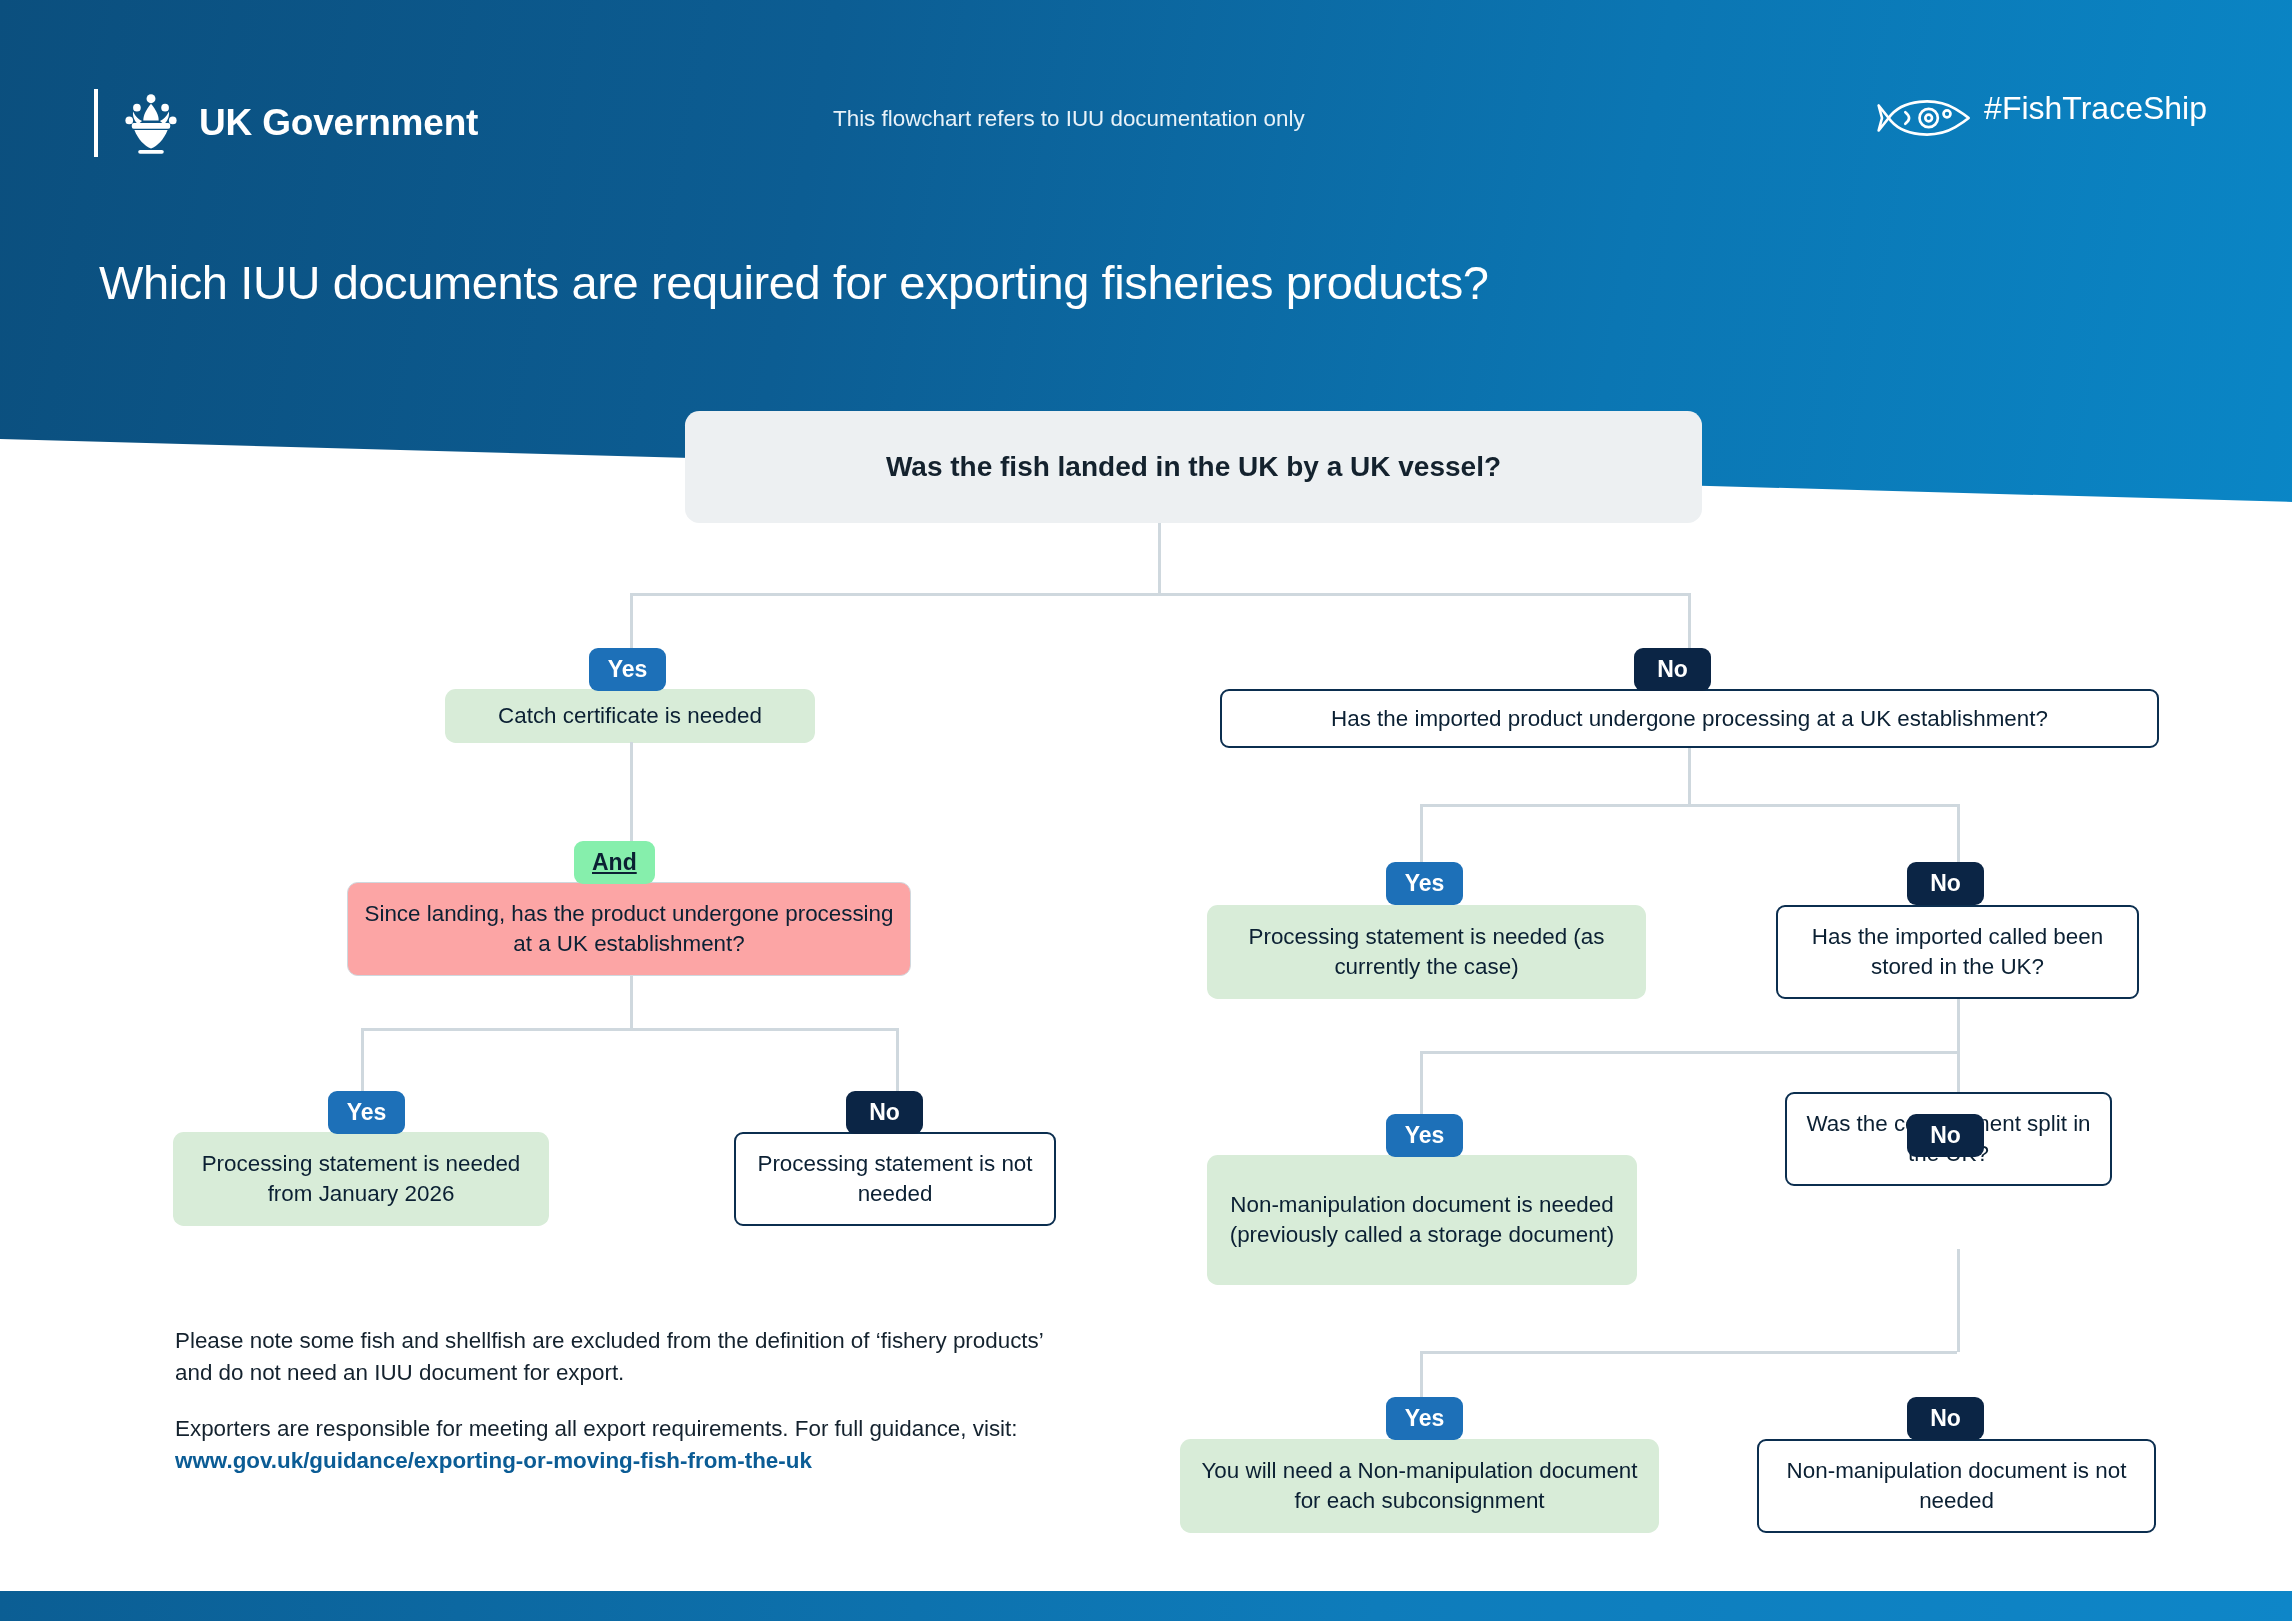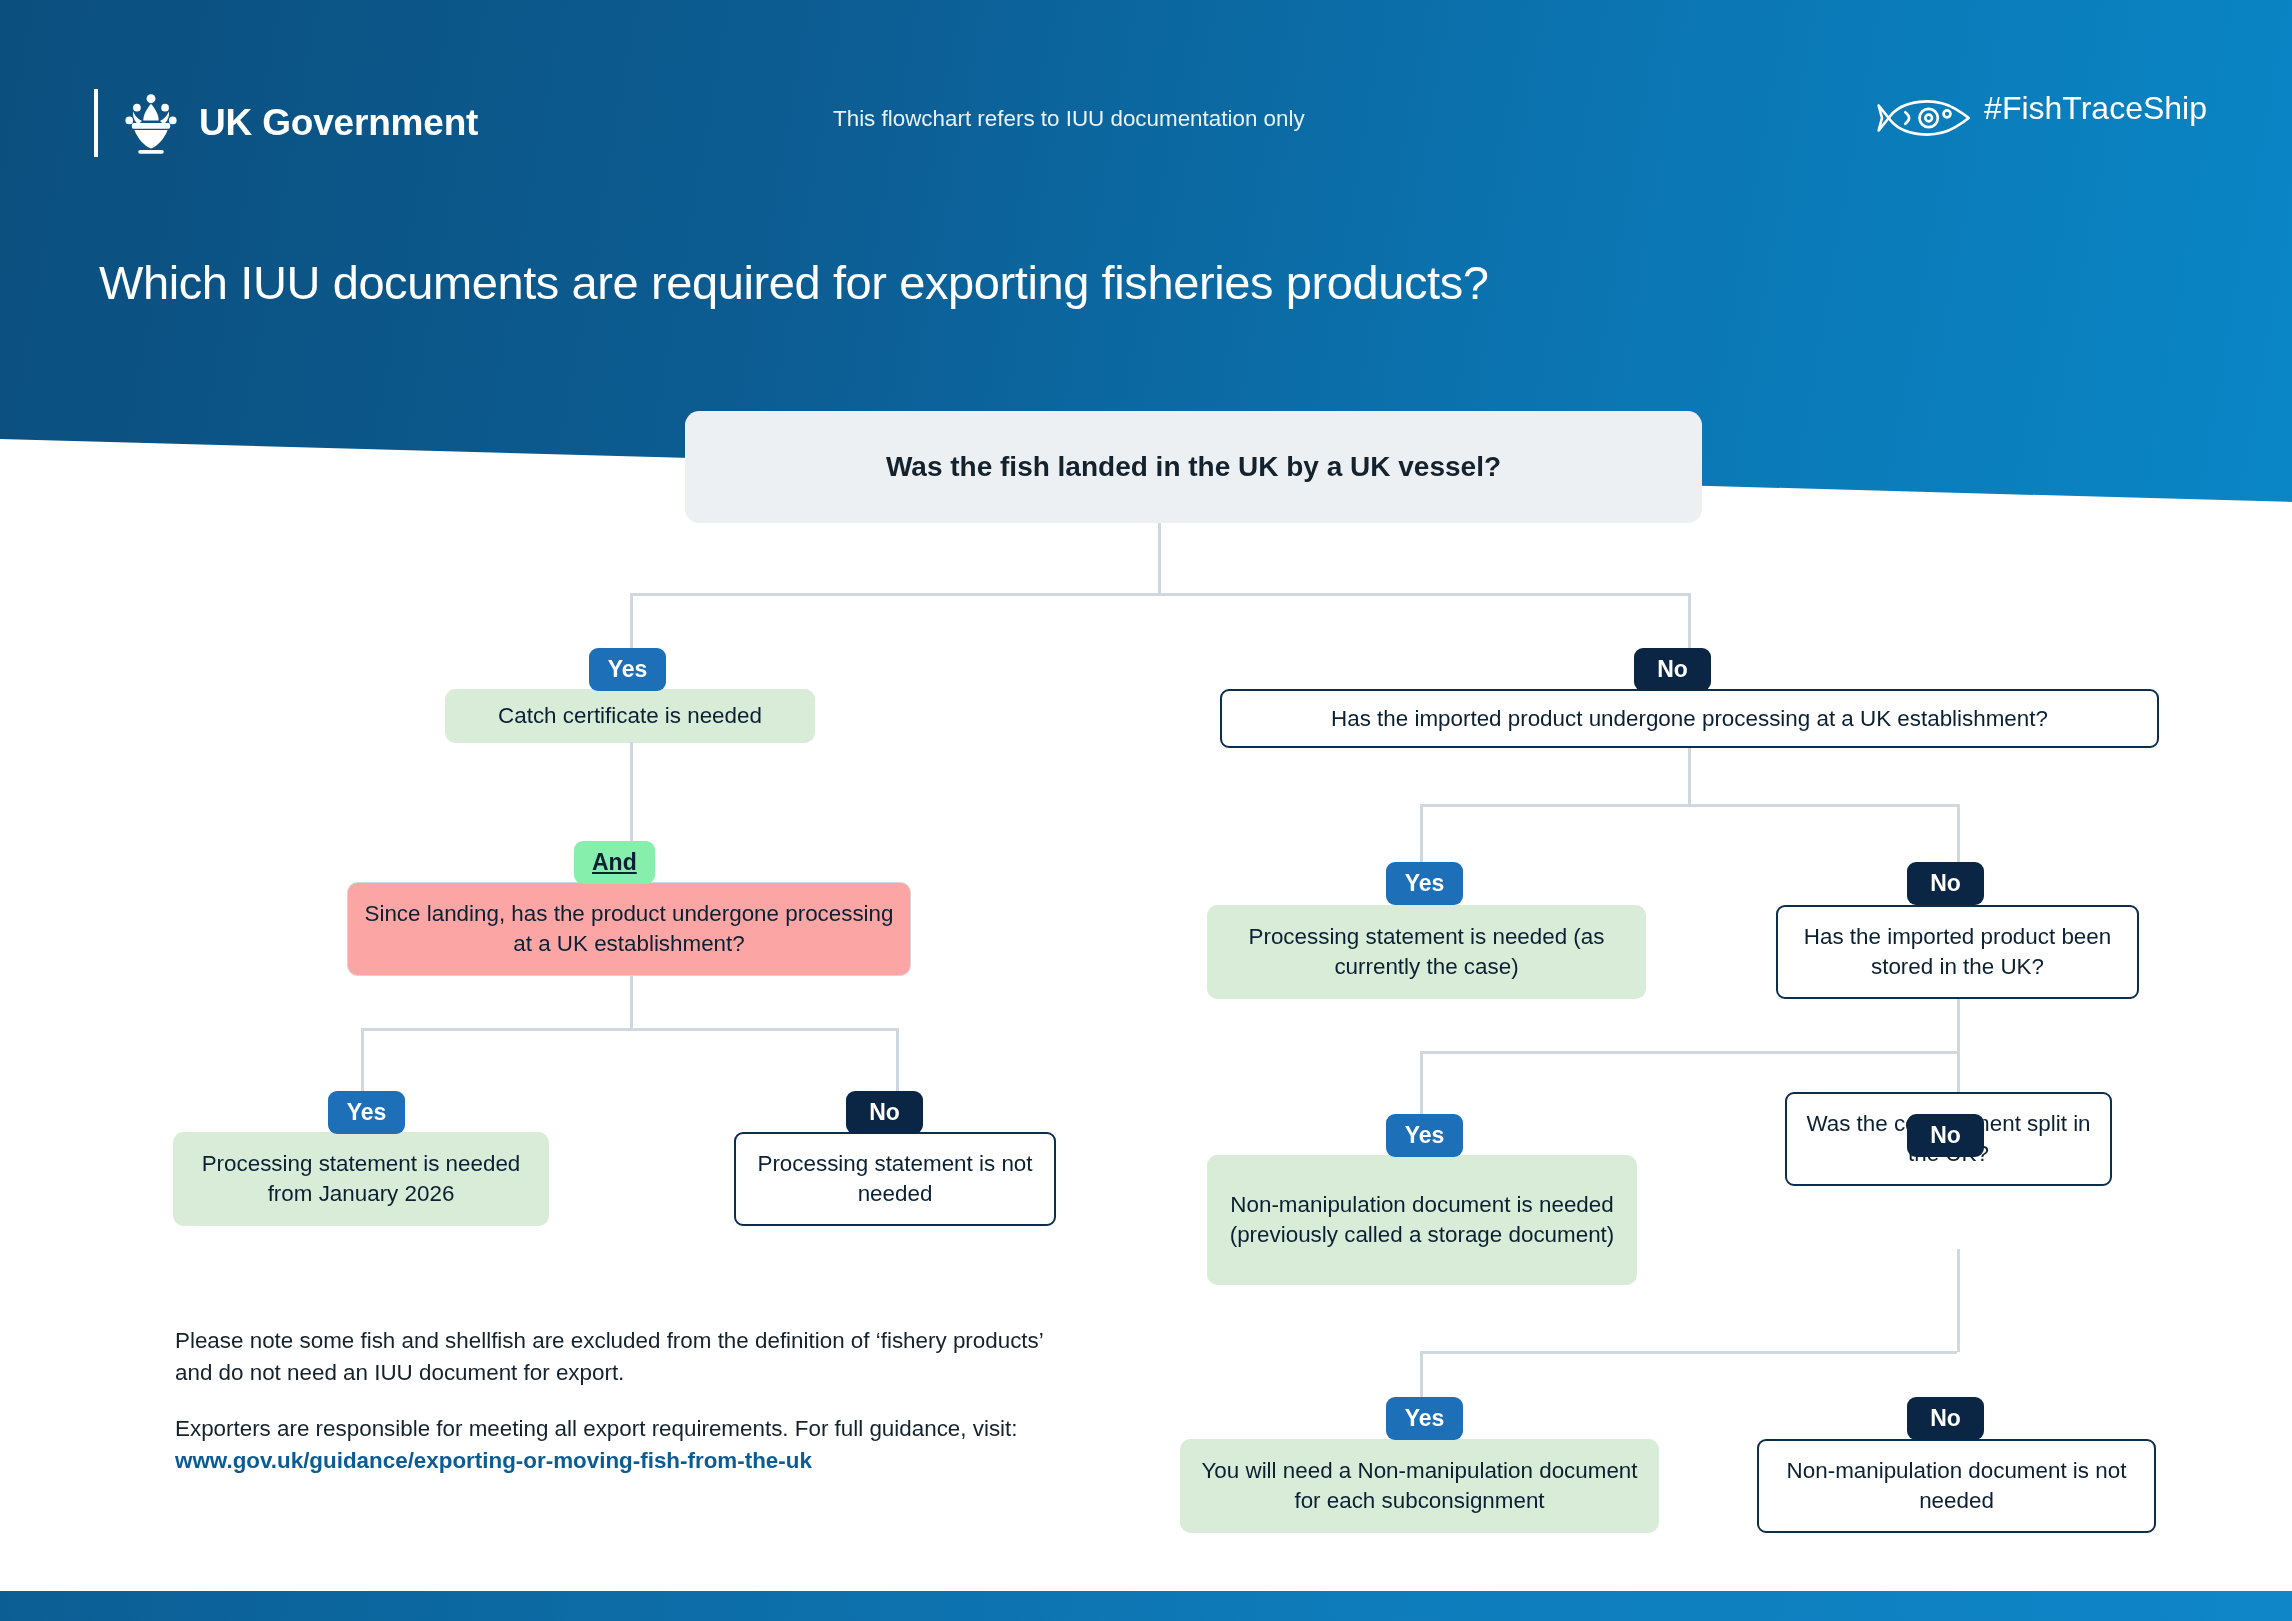--- a/index.html
+++ b/index.html
@@ -278,21 +278,21 @@
 
     <div class="line v" style="left:1688px; top:748px; height:58px;"></div>
     <div class="line h" style="left:1420px; top:804px; width:537px;"></div>
     <div class="line v" style="left:1420px; top:804px; height:76px;"></div>
     <div class="line v" style="left:1957px; top:804px; height:76px;"></div>
 
     <div class="badge yes" style="left:1370px; top:862px;">Yes</div>
     <div class="node green" style="left:1207px; top:905px; width:439px; height:94px;">Processing statement is needed (as currently the case)</div>
 
     <div class="badge no" style="left:1907px; top:862px;">No</div>
-    <div class="node outline-strong" style="left:1776px; top:905px; width:363px; height:94px;">Has the imported product been stored in the UK?</div>
+    <div class="node outline-strong" style="left:1776px; top:905px; width:363px; height:94px;">Has the imported called been stored in the UK?</div>
 
     <div class="line v" style="left:1957px; top:999px; height:54px;"></div>
     <div class="line h" style="left:1420px; top:1051px; width:537px;"></div>
     <div class="line v" style="left:1420px; top:1051px; height:76px;"></div>
     <div class="line v" style="left:1957px; top:1051px; height:76px;"></div>
 
     <div class="badge yes" style="left:1370px; top:1114px;">Yes</div>
     <div class="node green" style="left:1207px; top:1155px; width:430px; height:130px;">Non-manipulation document is needed (previously called a storage document)</div>
 
     <div class="badge no" style="left:1907px; top:1114px;">No</div>

